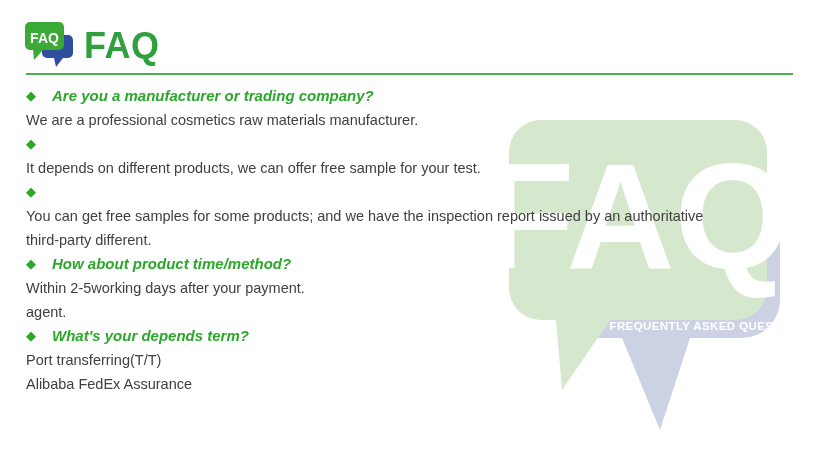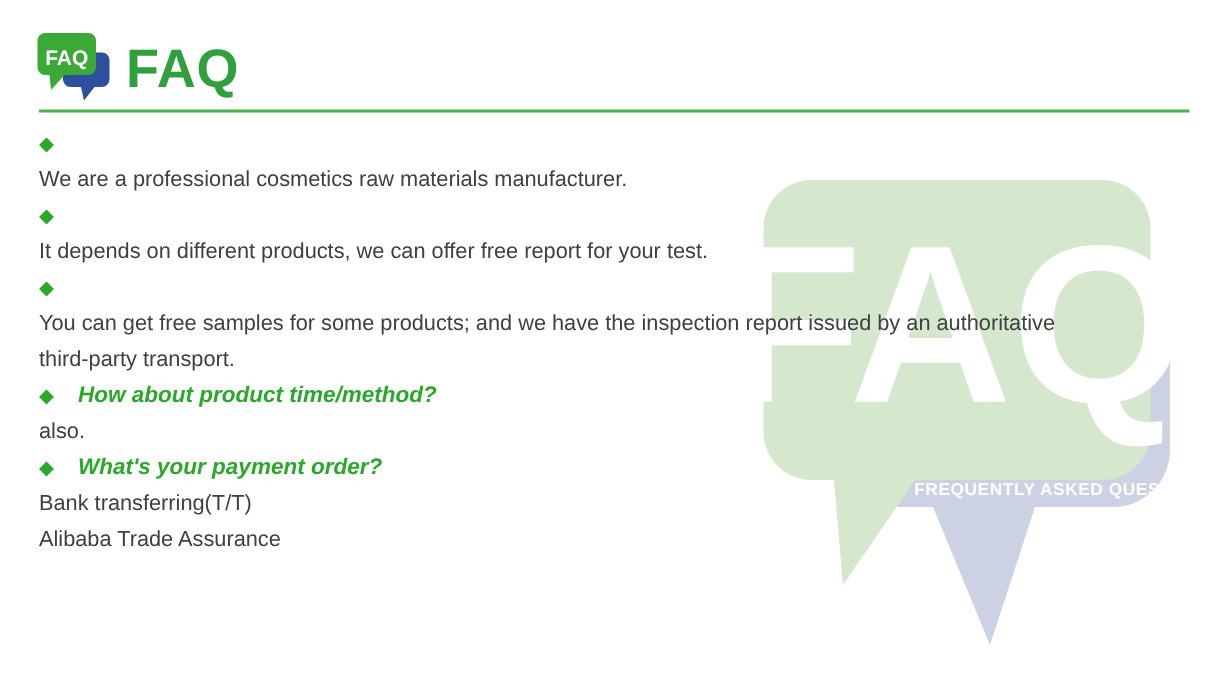--- a/index.html
+++ b/index.html
@@ -140,50 +140,52 @@
     <div class="page-title">FAQ</div>
 
     <div class="divider"></div>
   </div>
 
   <div class="faq-list">
 
     <div class="faq-entry">
       <div class="question">
         <span class="q-bullet">◆</span>
+        <span>Are you a manufacturer or trading company?</span>
       </div>
       <div class="answer-line">We are a professional cosmetics raw materials manufacturer.</div>
     </div>
 
     <div class="faq-entry">
       <div class="question">
         <span class="q-bullet">◆</span>
       </div>
-      <div class="answer-line">It depends on different products, we can offer free report for your test.</div>
+      <div class="answer-line">It depends on different products, we can offer free sample for your test.</div>
     </div>
 
     <div class="faq-entry">
       <div class="question">
         <span class="q-bullet">◆</span>
       </div>
       <div class="answer-line">You can get free samples for some products; and we have the inspection report issued by an authoritative</div>
-      <div class="answer-line">third-party transport.</div>
+      <div class="answer-line">third-party different.</div>
     </div>
 
     <div class="faq-entry">
       <div class="question">
         <span class="q-bullet">◆</span>
         <span>How about product time/method?</span>
       </div>
-      <div class="answer-line">also.</div>
+      <div class="answer-line">Within 2-5working days after your payment.</div>
+      <div class="answer-line">agent.</div>
     </div>
 
     <div class="faq-entry">
       <div class="question">
         <span class="q-bullet">◆</span>
-        <span>What's your payment order?</span>
+        <span>What's your depends term?</span>
       </div>
-      <div class="answer-line">Bank transferring(T/T)</div>
-      <div class="answer-line">Alibaba Trade Assurance</div>
+      <div class="answer-line">Port transferring(T/T)</div>
+      <div class="answer-line">Alibaba FedEx Assurance</div>
     </div>
 
   </div>
 </div>
 
 </body></html>

